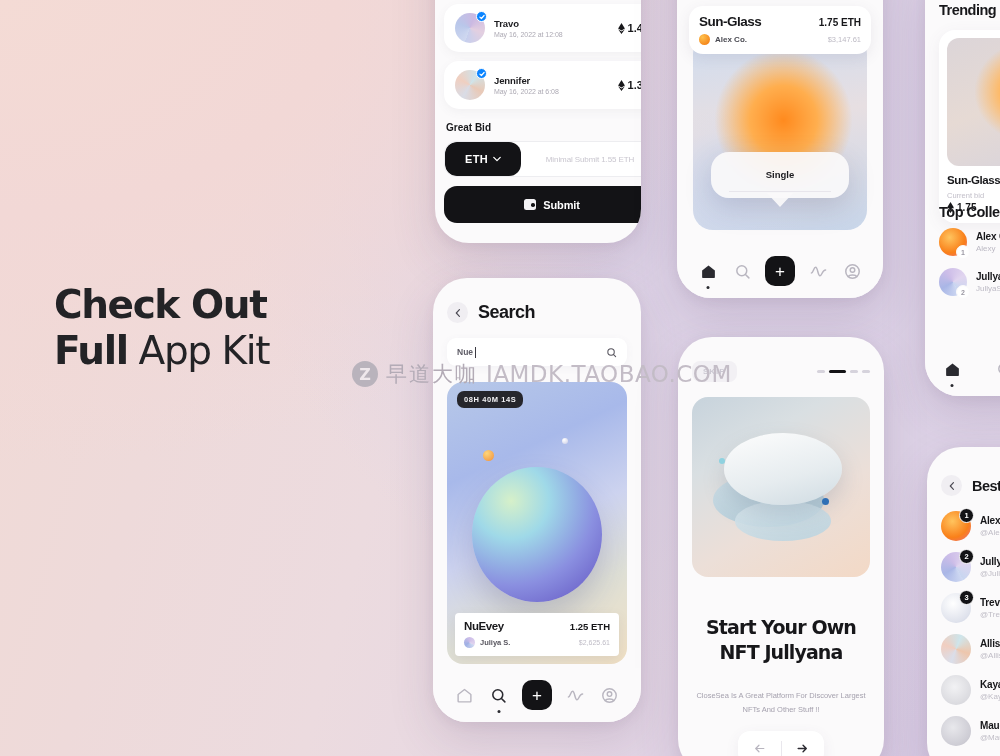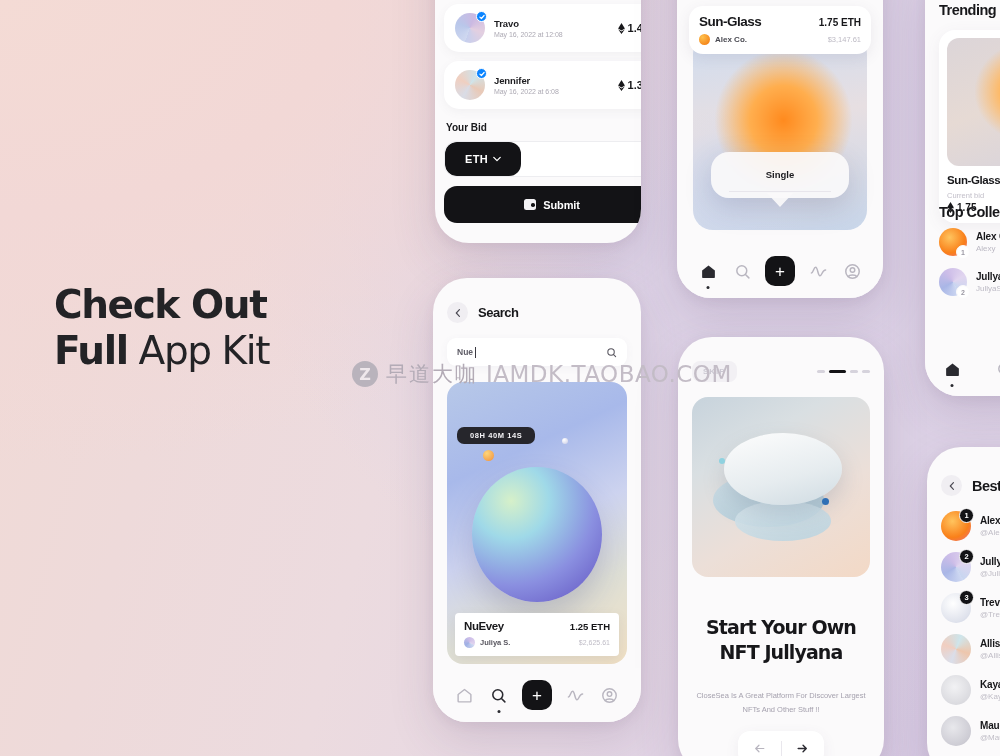--- a/index.html
+++ b/index.html
@@ -205,42 +205,41 @@
   .tc-handle { font-size: 8px; color: #bcb9c4; margin-top: 2px; }
 
   
   #phoneD { left: 433px; top: 278px; width: 208px; height: 444px; }
   .sc-head { position: absolute; left: 14px; top: 24px; display: flex; align-items: center; gap: 10px; }
   .back-btn {
     width: 21px; height: 21px; border-radius: 50%; background: #f0eef2;
     display: flex; align-items: center; justify-content: center; color: #4b4a53;
   }
   .back-btn svg { width: 8px; height: 8px; }
-  .sc-title { font-size: 13px; font-weight: 700; color: #17171a; letter-spacing: -0.5px; }
+  .sc-title { font-size: 18px; font-weight: 700; color: #17171a; letter-spacing: -0.5px; }
   .sc-field {
     position: absolute; left: 14px; right: 14px; top: 60px; height: 28px;
     background: #ffffff; border-radius: 9px;
     display: flex; align-items: center; padding: 0 10px;
     box-shadow: 0 2px 8px rgba(110,100,130,0.06);
   }
   .sc-val { font-size: 8.5px; color: #5e5c66; font-weight: 600; }
   .caret { width: 1px; height: 11px; background: #3b3a42; margin-left: 2px; }
   .sc-mag { margin-left: auto; color: #55535c; }
   .sc-mag svg { width: 11px; height: 11px; display: block; }
   .nft-card {
     position: absolute; left: 14px; right: 14px; top: 104px; height: 282px;
     border-radius: 16px; overflow: hidden;
     background: linear-gradient(155deg, #b7c8e8 0%, #a8b9ea 28%, #cdd3ef 52%, #dfe0d6 74%, #f0e0c4 100%);
   }
   .timer {
     position: absolute; left: 10px; top: 9px;
     background: #26262c; color: #f3f2f5; border-radius: 7px;
     font-size: 7.5px; font-weight: 700; letter-spacing: 0.6px;
-    padding: 4px 13px;
-    margin-top: 36px;
+    padding: 4px 7px;
   }
   .orb {
     position: absolute; left: 14%; top: 30%; width: 72%; height: 48%;
     border-radius: 50%;
     background: radial-gradient(circle at 30% 25%, #d6f0c9 0%, #9fd9e8 28%, #8a8fe0 62%, #6c63c9 88%);
     box-shadow: 0 16px 30px rgba(60,60,120,0.22);
   }
   .orb-small { position: absolute; left: 20%; top: 24%; width: 11px; height: 11px; border-radius: 50%;
     background: radial-gradient(circle at 35% 30%, #ffd67a, #f08f3c); }
   .orb-tiny { position: absolute; left: 64%; top: 20%; width: 6px; height: 6px; border-radius: 50%;
@@ -385,29 +384,30 @@
             <div class="bid-date">May 16, 2022 at 6:08</div>
           </div>
           <div class="bid-amt">
             <svg class="eth-glyph" viewBox="0 0 8 13">
                 <path d="M4 0 L8 6.5 L4 9 L0 6.5 Z M4 10 L8 7.5 L4 13 L0 7.5 Z" fill="#18181b"></path>
               </svg>
             <span>1.30</span>
           </div>
         </div>
 
-        <div class="sect-title">Your Bid</div>
+        <div class="sect-title">Great Bid</div>
 
         <div class="bid-input-row">
           <div class="eth-sel">
             <span>ETH</span>
             <svg class="chev" viewBox="0 0 10 6">
                 <path d="M1 1 L5 5 L9 1" stroke="#fff" stroke-width="1.6" fill="none" stroke-linecap="round" stroke-linejoin="round"></path>
               </svg>
           </div>
+          <div class="bid-ph">Minimal Submit 1.55 ETH</div>
         </div>
 
         <div class="submit-btn">
           <span class="wallet-ico"></span>
           <span>Submit</span>
         </div>
       </div>
     </div>
   </div>
 

